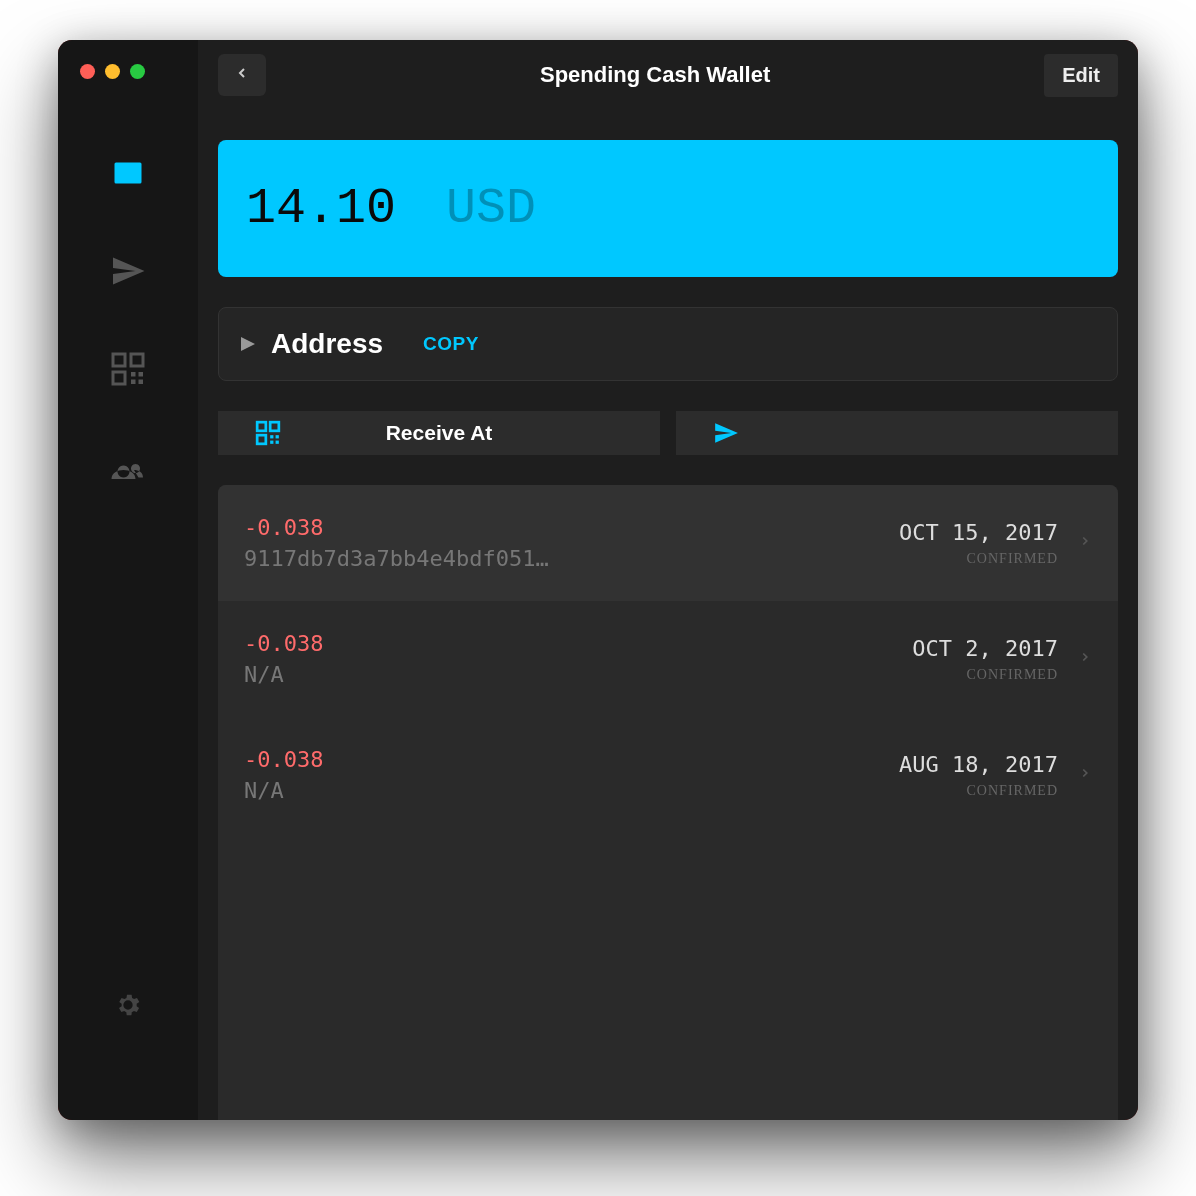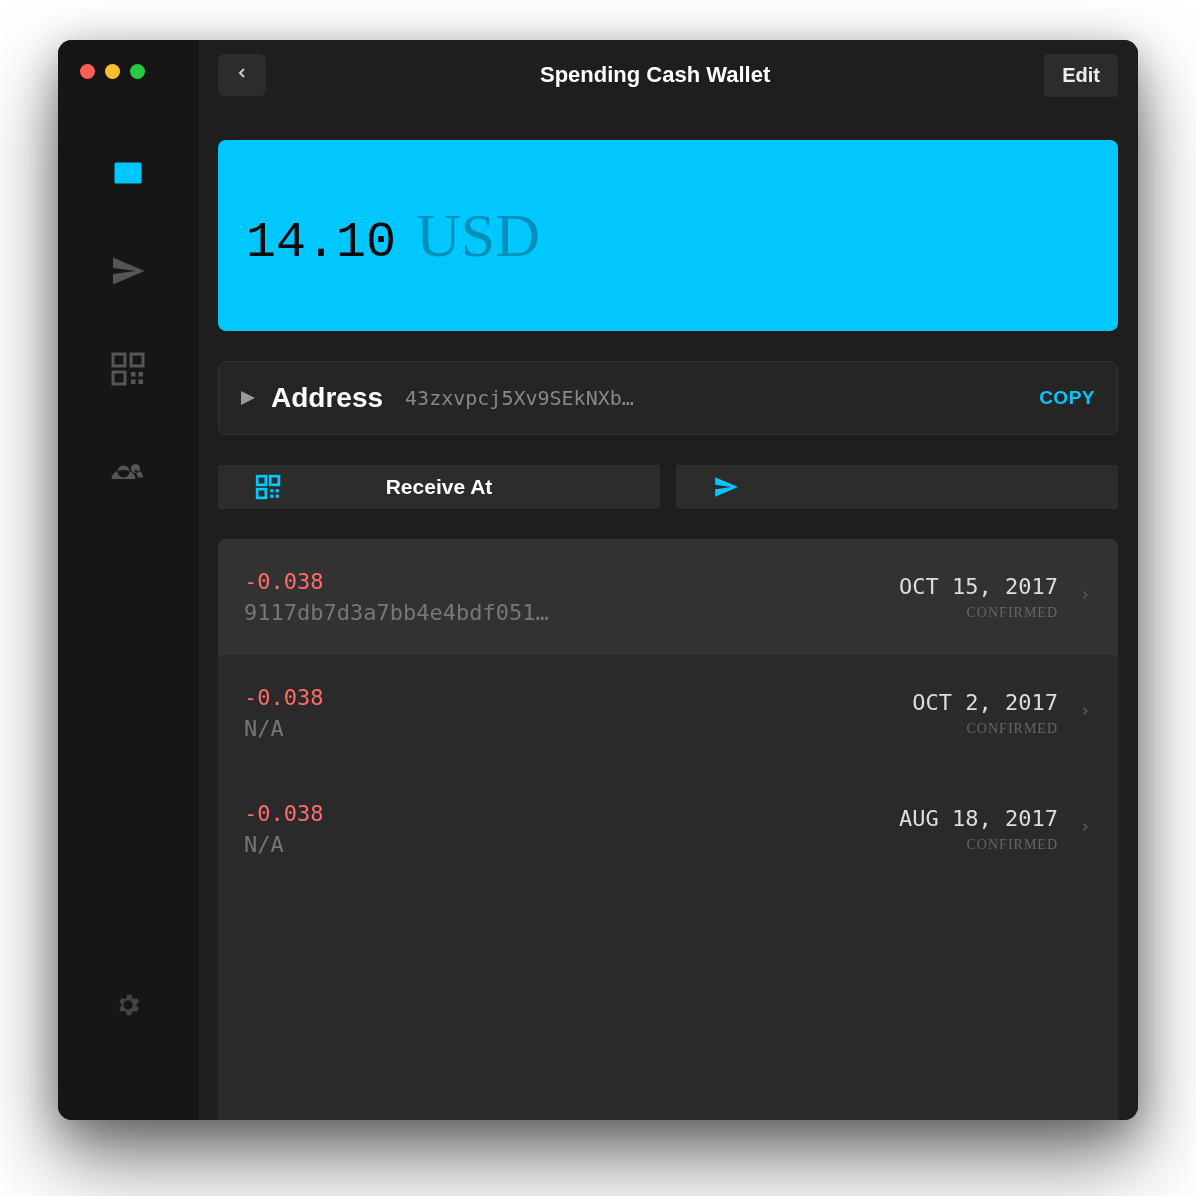--- a/index.html
+++ b/index.html
@@ -140,39 +140,40 @@
       border-radius: 4px;
       color: #eee;
       font-size: 20px;
       font-weight: 700;
       cursor: pointer;
     }
 
     .balance-card {
       background: #00c8ff;
       border-radius: 8px;
-      padding: 60px 28px;
+      padding: 40px 28px;
       margin-top: 30px;
       display: flex;
       align-items: baseline;
       gap: 20px;
     }
 
     .balance-amount {
       font-family: "Menlo", "SFMono-Regular", Consolas, "Liberation Mono", monospace;
       font-size: 50px;
       color: #0a0a0a;
       font-weight: 500;
     }
 
     .balance-currency {
-      font-family: Liberation Serif, serif;
-      font-size: 62px;
+      font-family: Liberation Mono, monospace;
+      font-size: 50px;
       color: rgba(0,0,0,0.28);
       font-weight: 500;
+      margin-left: 30px;
     }
 
     .address-row {
       background: #252525;
       border: 1px solid #333;
       border-radius: 8px;
       padding: 20px 22px;
       display: flex;
       align-items: center;
       margin-top: 30px;
@@ -409,21 +410,20 @@
       <span class="balance-currency">USD</span>
     </div>
 
     <div class="address-row">
       <span class="disclosure">
         <svg viewBox="0 0 10 10">
             <polygon points="0,0 10,5 0,10"></polygon>
           </svg>
       </span>
       <span class="address-label">Address</span>
-      <span class="address-value">43zxvpcj5Xv9SEkNXb…</span>
       <span class="copy-link">COPY</span>
     </div>
 
     <div class="action-buttons">
       <div class="action-btn">
         <span class="icon">
           <svg viewBox="0 0 24 24">
             <rect x="2" y="2" width="8" height="8" fill="none" stroke="#00c8ff" stroke-width="2.5"></rect>
             <rect x="14" y="2" width="8" height="8" fill="none" stroke="#00c8ff" stroke-width="2.5"></rect>
             <rect x="2" y="14" width="8" height="8" fill="none" stroke="#00c8ff" stroke-width="2.5"></rect>

